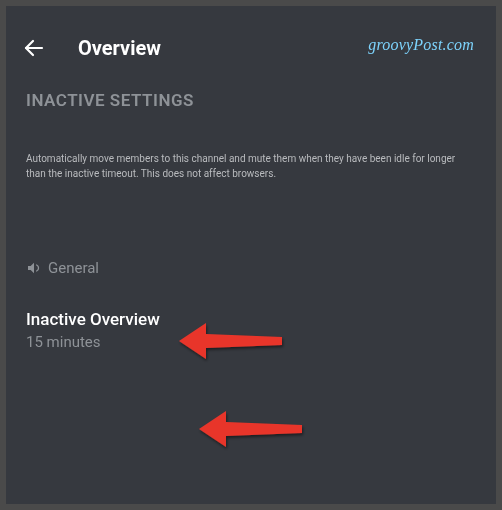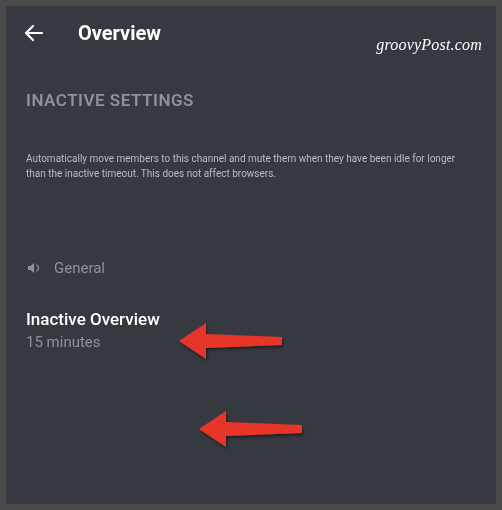--- a/index.html
+++ b/index.html
@@ -20,21 +20,21 @@
       background: #36393f;
       position: absolute;
       top: 6px;
       left: 6px;
       right: 6px;
       bottom: 6px;
       overflow: hidden;
     }
     .header {
       display: flex;
-      align-items: center;
+      align-items: flex-end;
       height: 54px;
       padding: 0 16px;
       background: #36393f;
       position: relative;
     }
     .back-icon {
       width: 24px;
       height: 24px;
       display: inline-flex;
       align-items: center;
@@ -43,24 +43,24 @@
       cursor: pointer;
       margin-right: 32px;
     }
     .page-title {
       font-size: 20px;
       font-weight: 700;
       color: #fff;
     }
     .watermark {
       position: absolute;
-      right: 14px;
+      right: 22px;
       top: 30px;
       font-size: 16px;
-      color: #ffffff;
+      color: #7dd3fc;
       font-family: Georgia, "Times New Roman", serif;
       font-style: italic;
       letter-spacing: 0.2px;
     }
     .content {
       padding: 0 20px;
     }
     .section-header {
       font-size: 17px;
       font-weight: 600;
@@ -85,21 +85,21 @@
       font-size: 17px;
       color: #fff;
       font-weight: 500;
       margin-bottom: 4px;
     }
     .row-value {
       font-size: 15px;
       color: #8e9297;
       display: flex;
       align-items: center;
-      gap: 12px;
+      gap: 6px;
     }
     .speaker-icon {
       width: 16px;
       height: 16px;
       display: inline-flex;
       color: #8e9297;
     }
     .arrow {
       position: absolute;
       width: 110px;

